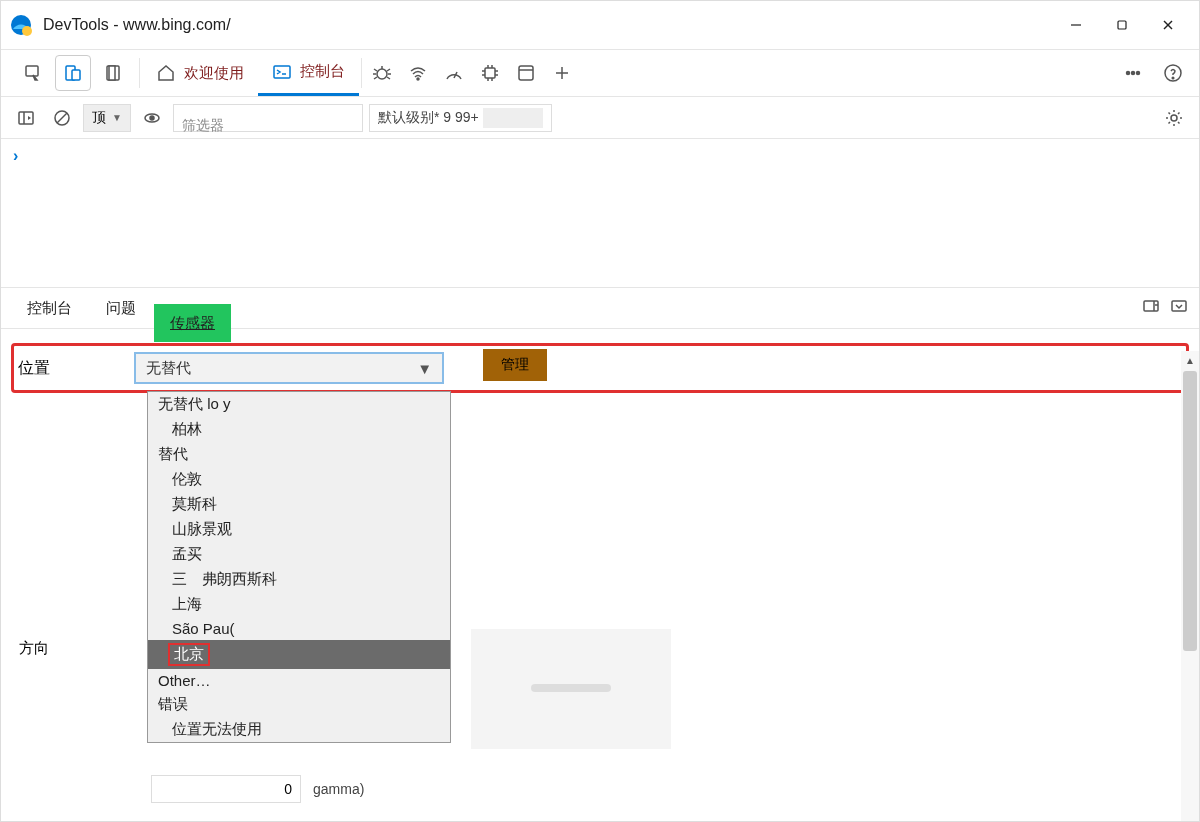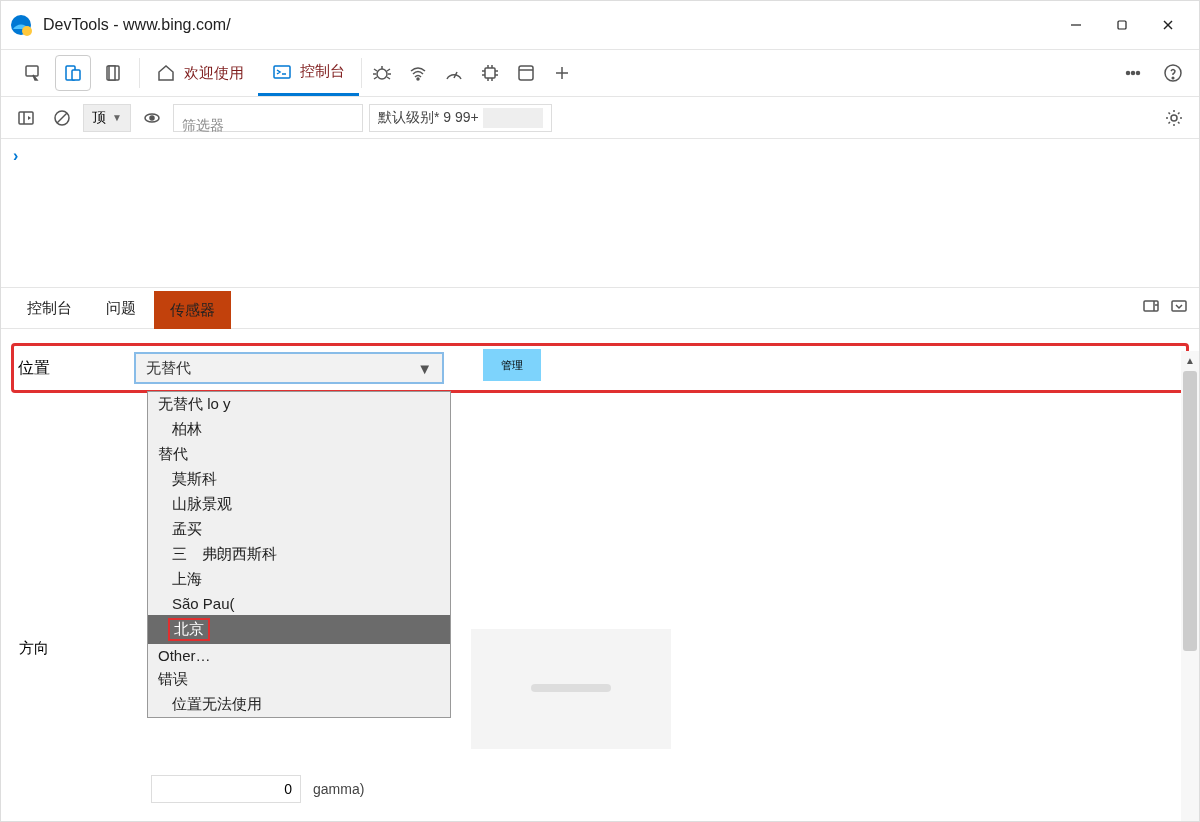--- a/index.html
+++ b/index.html
@@ -38,34 +38,34 @@
 .fb-level .gray { background: #eee; width: 60px; height: 20px; display: inline-block; }
 .fb-right { margin-left: auto; }
 
 
 .console-area { height: 148px; padding: 8px 12px; }
 .console-area .prompt { color: #0078d4; font-size: 16px; font-weight: bold; }
 
 
 .drawer-tabs { height: 42px; display: flex; align-items: center; padding: 0 10px; border-top: 1px solid #e5e5e5; border-bottom: 1px solid #e5e5e5; gap: 2px; }
 .dtab { padding: 0 16px; height: 100%; display: flex; align-items: center; font-size: 15px; color: #222; }
-.dtab.active { background: #c2410c; border-top: 2px solid #fff; position: relative; top: 1px; }
+.dtab.active { background: #22c55e; border-top: 2px solid #fff; position: relative; top: 14px; text-decoration: underline; }
 .dtab-plus { width: 32px; display: flex; align-items: center; justify-content: center; }
 .dtab-right { margin-left: auto; display: flex; gap: 8px; }
 .dtab-right svg { width: 20px; height: 20px; stroke: #555; fill: none; stroke-width: 1.5; }
 
 
 .sensors { padding: 14px 10px; position: relative; }
 
 .highlight-box { border: 3px solid #e03030; border-radius: 4px; padding: 6px 4px; display: flex; align-items: center; }
 .highlight-box .label { width: 116px; }
 
 .location-select { width: 310px; height: 32px; border: 2px solid #88bce8; background: #f2f2f2; display: flex; align-items: center; padding: 0 10px; font-size: 15px; color: #333; position: relative; }
 .location-select .caret { margin-left: auto; color: #555; }
-.manage-btn { margin-left: 12px; height: 32px; background: #7dd3fc; padding: 0 18px; display: flex; align-items: center; font-size: 11px; }
+.manage-btn { margin-left: 12px; height: 32px; background: #a16207; padding: 0 18px; display: flex; align-items: center; font-size: 14px; }
 
 
 .dropdown { position: absolute; left: 146px; top: 62px; width: 304px; background: #f0f0f0; border: 1px solid #999; z-index: 10; font-size: 15px; }
 .dd-item { padding: 3px 10px; color: #222; }
 .dd-item.group { }
 .dd-item.indent { padding-left: 24px; }
 .dd-item.highlighted { background: #6b6b6b; color: #fff; }
 .dd-item.highlighted .red-box { border: 2px solid #e03030; display: inline-block; padding: 0 4px; margin-left: -4px; }
 
 .orientation-label { position: absolute; left: 18px; top: 310px; font-size: 15px; }
@@ -277,20 +277,21 @@
       <span>无替代</span>
       <span class="caret">▼</span>
     </div>
   </div>
   <div class="manage-btn" style="position:absolute; left:470px; top:20px;">管理</div>
 
   <div class="dropdown">
     <div class="dd-item group">无替代 lo y</div>
     <div class="dd-item indent">柏林</div>
     <div class="dd-item group">替代</div>
+    <div class="dd-item indent">伦敦</div>
     <div class="dd-item indent">莫斯科</div>
     <div class="dd-item indent">山脉景观</div>
     <div class="dd-item indent">孟买</div>
     <div class="dd-item indent">三　弗朗西斯科</div>
     <div class="dd-item indent">上海</div>
     <div class="dd-item indent">São Pau(</div>
     <div class="dd-item indent highlighted"><span class="red-box">北京</span></div>
     <div class="dd-item group">Other…</div>
     <div class="dd-item group">错误</div>
     <div class="dd-item indent">位置无法使用</div>

